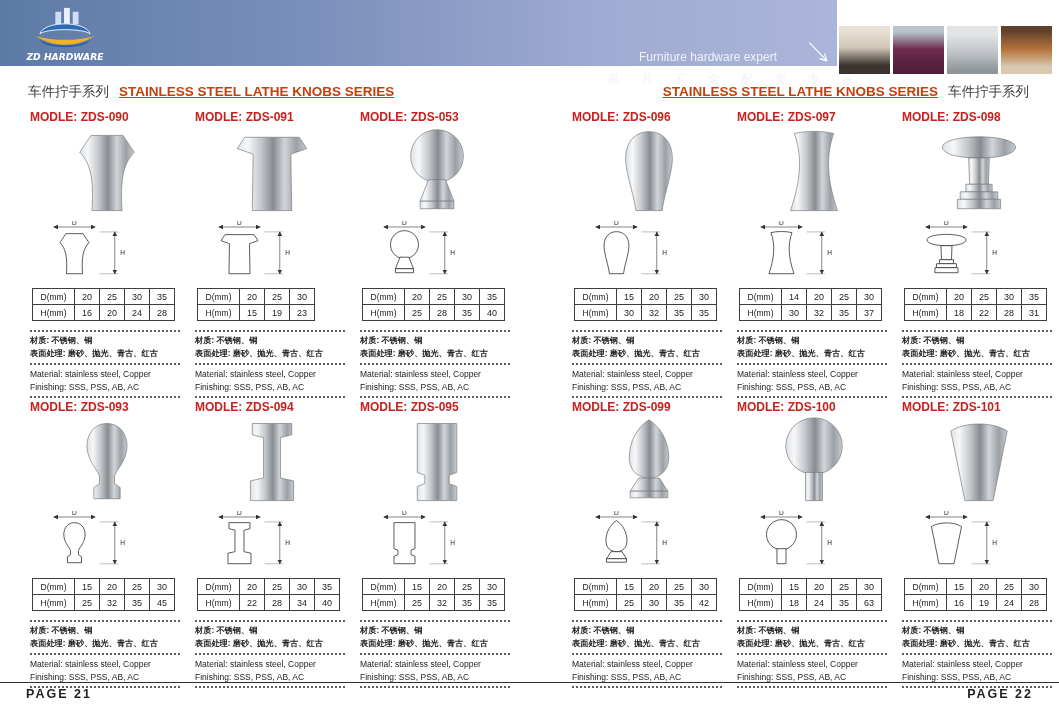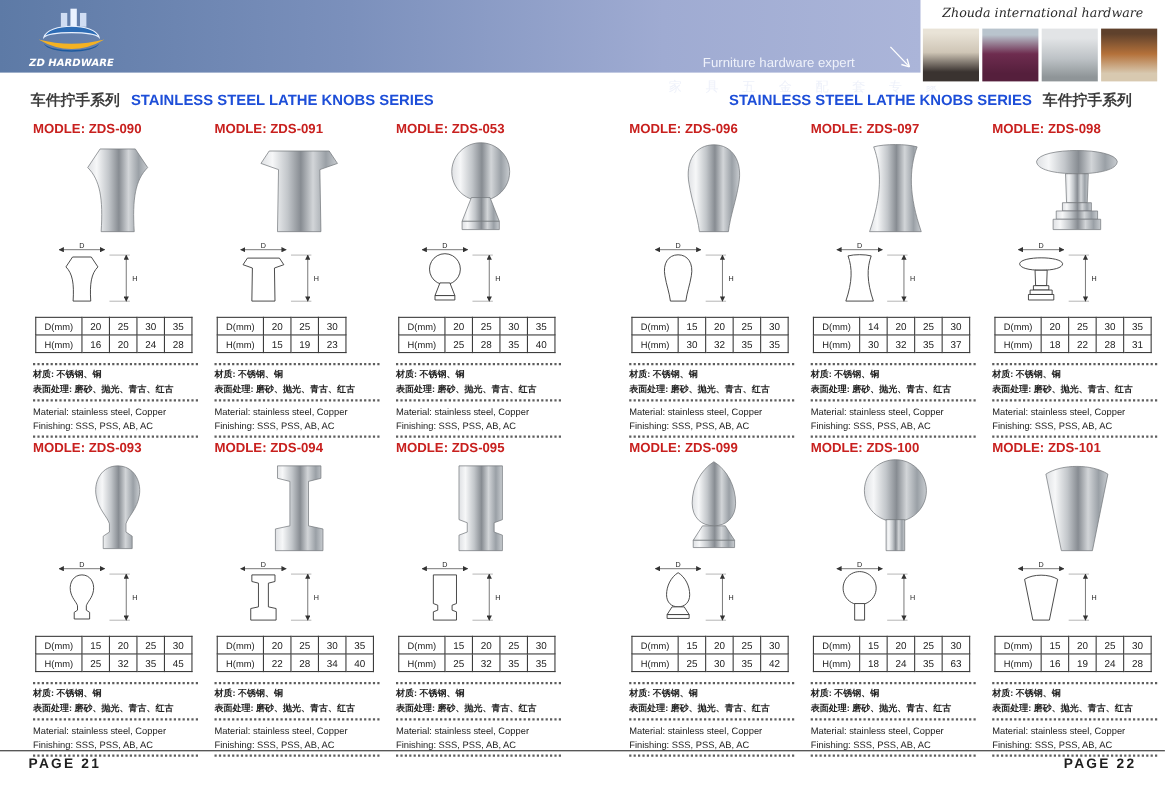--- a/index.html
+++ b/index.html
@@ -29,22 +29,22 @@
   }
   .photos { position:absolute; left:2px; top:26px; display:flex; gap:3px; }
   .kphoto { width:51px; height:48px; }
   .ph1 { background:linear-gradient(180deg,#e9e3d7 8%,#cfc6b6 45%,#3a3330 82%); }
   .ph2 { background:linear-gradient(180deg,#b9c4cd 12%,#6e2c4f 48%,#551f3c 85%); }
   .ph3 { background:linear-gradient(180deg,#e2e4e6 18%,#bcc1c5 58%,#8f9598 92%); }
   .ph4 { background:linear-gradient(180deg,#5f412c 10%,#b4713a 48%,#d8c9b0 85%); }
   
   .title-left { position:absolute; left:28px; top:82px; white-space:nowrap; }
   .title-right { position:absolute; right:30px; top:82px; white-space:nowrap; text-align:right; }
-  .t-cn { color:#3c3c3c; font-weight:bold; font-size:13.5px; }
-  .t-en { color:#1d4ed8; font-weight:bold; font-size:13.5px; }
+  .t-cn { color:#3c3c3c; font-weight:normal; font-size:13.5px; }
+  .t-en { color:#c2410c; font-weight:bold; font-size:13.5px;text-decoration:underline; }
   .title-left .t-en { margin-left:10px; }
   .title-right .t-cn { margin-left:10px; }
   
   .page { position:absolute; top:107px; }
   .page-left  { left:24px;  }
   .page-right { left:560px; }
   .grid { display:grid; grid-template-columns:repeat(3,160px); column-gap:5px; grid-auto-rows:290px; padding-left:4px; }
   .page-right .grid { padding-left:10px; }
   .cell { width:158px; }
   .model { color:#c8201e; font-weight:bold; font-size:12px; margin:3px 0 1px 2px; white-space:nowrap; }
@@ -104,21 +104,20 @@
     <div class="expert-en">Furniture hardware expert</div>
     <div class="expert-cn">家 具 五 金 配 套 专 家</div>
   </div>
 
   <svg class="arrow-icon" viewBox="0 0 30 30">
     <line x1="4" y1="3" x2="24" y2="24" stroke="#ffffff" stroke-width="1.4"></line>
     <path d="M24,24 L15.5,21.5 M24,24 L21.5,15.5" stroke="#ffffff" stroke-width="1.4" fill="none"></path>
   </svg>
 
   <div class="photo-strip">
-    <div class="script-text">Zhouda international hardware</div>
     <div class="photos">
       <div class="kphoto ph1"></div>
       <div class="kphoto ph2"></div>
       <div class="kphoto ph3"></div>
       <div class="kphoto ph4"></div>
     </div>
   </div>
 </div>
 
 <div class="title-left">

